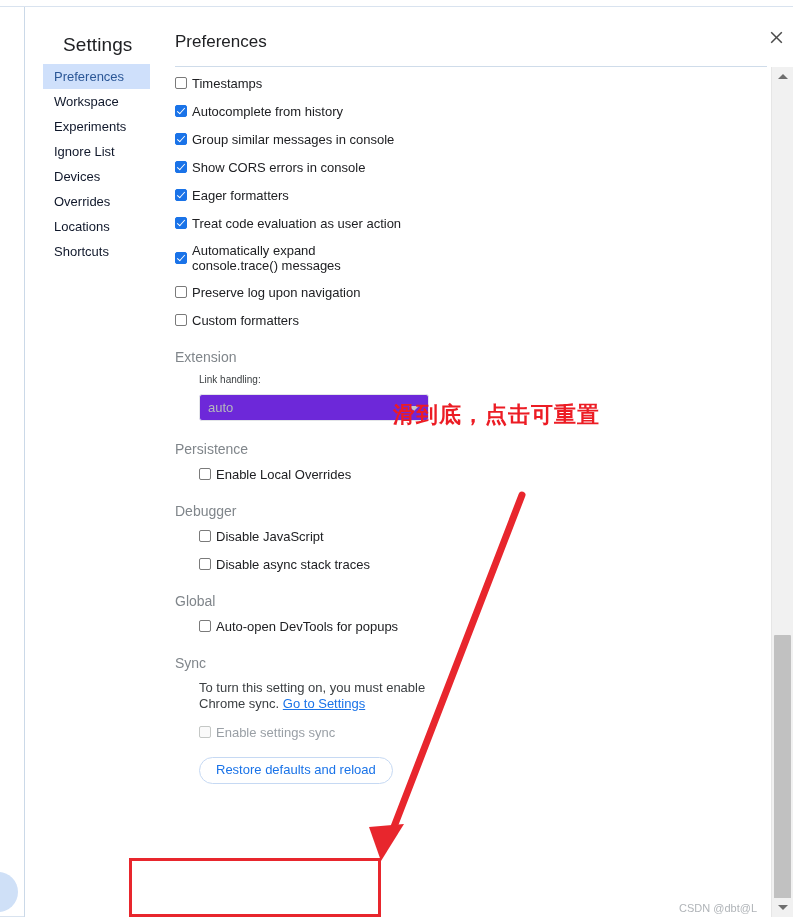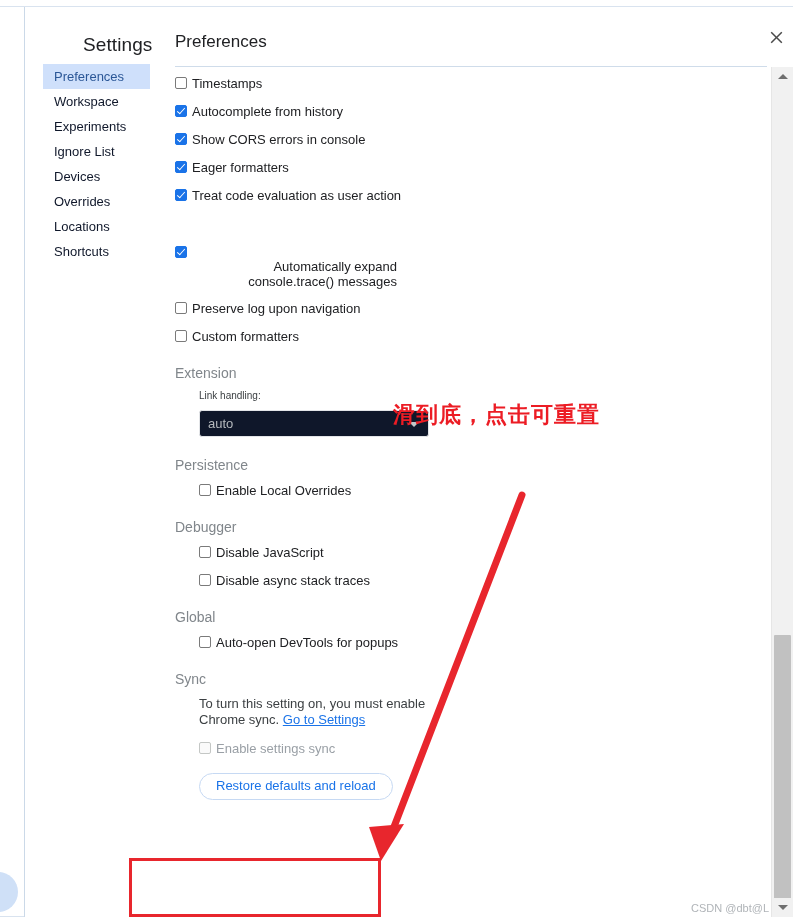--- a/index.html
+++ b/index.html
@@ -92,21 +92,20 @@
     height: 100%;
   }
   .settings-title {
     position: absolute;
     left: 38px;
     top: 27px;
     font-size: 19px;
     color: #202124;
     letter-spacing: 0.1px;
     white-space: nowrap;
-    margin-left: 20px;
   }
   .nav-list {
     position: absolute;
     left: 18px;
     top: 57px;
     width: 107px;
   }
   .nav-item {
     height: 25px;
     line-height: 25px;
@@ -161,30 +160,29 @@
     top: 8px;
     right: 0;
   }
 
   
   .cb-row {
     display: flex;
     align-items: flex-start;
     margin-bottom: 11px;
     min-height: 17px;
-    text-align: right;
   }
   .cb-row.two-line { align-items: center; }
   .cb-row .cb-label {
     font-size: 13px;
     color: #202124;
     line-height: 15px;
     padding-top: 1px;
   }
-  .cb-row.two-line .cb-label { line-height: 15px; padding-top: 0; margin-top: 44px; }
+  .cb-row.two-line .cb-label { line-height: 15px; padding-top: 0; }
   .cb-row.disabled .cb-label { color: #9aa0a6; }
 
   .cbox {
     width: 12px;
     height: 12px;
     min-width: 12px;
     box-sizing: border-box;
     border: 1px solid #7a7a7a;
     border-radius: 2px;
     background: #fff;
@@ -228,21 +226,21 @@
     font-size: 10px;
     color: #3c4043;
     margin-bottom: 9px;
   }
   .select-box {
     width: 230px;
     height: 27px;
     box-sizing: border-box;
     border: 1px solid #e3e5e8;
     border-radius: 3px;
-    background: #0f172a;
+    background: #6d28d9;
     display: flex;
     align-items: center;
     padding: 8px 8px;
     font-size: 13px;
     color: #b5b9bd;
     position: relative;
     cursor: default;
   }
   .select-caret {
     position: absolute;
@@ -353,21 +351,21 @@
     top: 858px;
     width: 252px;
     height: 59px;
     border: 3px solid #e8262d;
     box-sizing: border-box;
     pointer-events: none;
   }
 
   .watermark {
     position: absolute;
-    right: 24px;
+    right: 36px;
     bottom: 8px;
     font-size: 11px;
     color: #b0b4b8;
     white-space: nowrap;
     pointer-events: none;
     text-align: right;
   }
 </style>
 </head>
 <body>
@@ -426,20 +424,24 @@
         <div class="cb-row">
           <span class="cbox"></span>
           <span class="cb-label">Timestamps</span>
         </div>
         <div class="cb-row">
           <span class="cbox checked"></span>
           <span class="cb-label">Autocomplete from history</span>
         </div>
         <div class="cb-row">
           <span class="cbox checked"></span>
+          <span class="cb-label">Group similar messages in console</span>
+        </div>
+        <div class="cb-row">
+          <span class="cbox checked"></span>
           <span class="cb-label">Show CORS errors in console</span>
         </div>
         <div class="cb-row">
           <span class="cbox checked"></span>
           <span class="cb-label">Eager formatters</span>
         </div>
         <div class="cb-row">
           <span class="cbox checked"></span>
           <span class="cb-label">Treat code evaluation as user action</span>
         </div>

